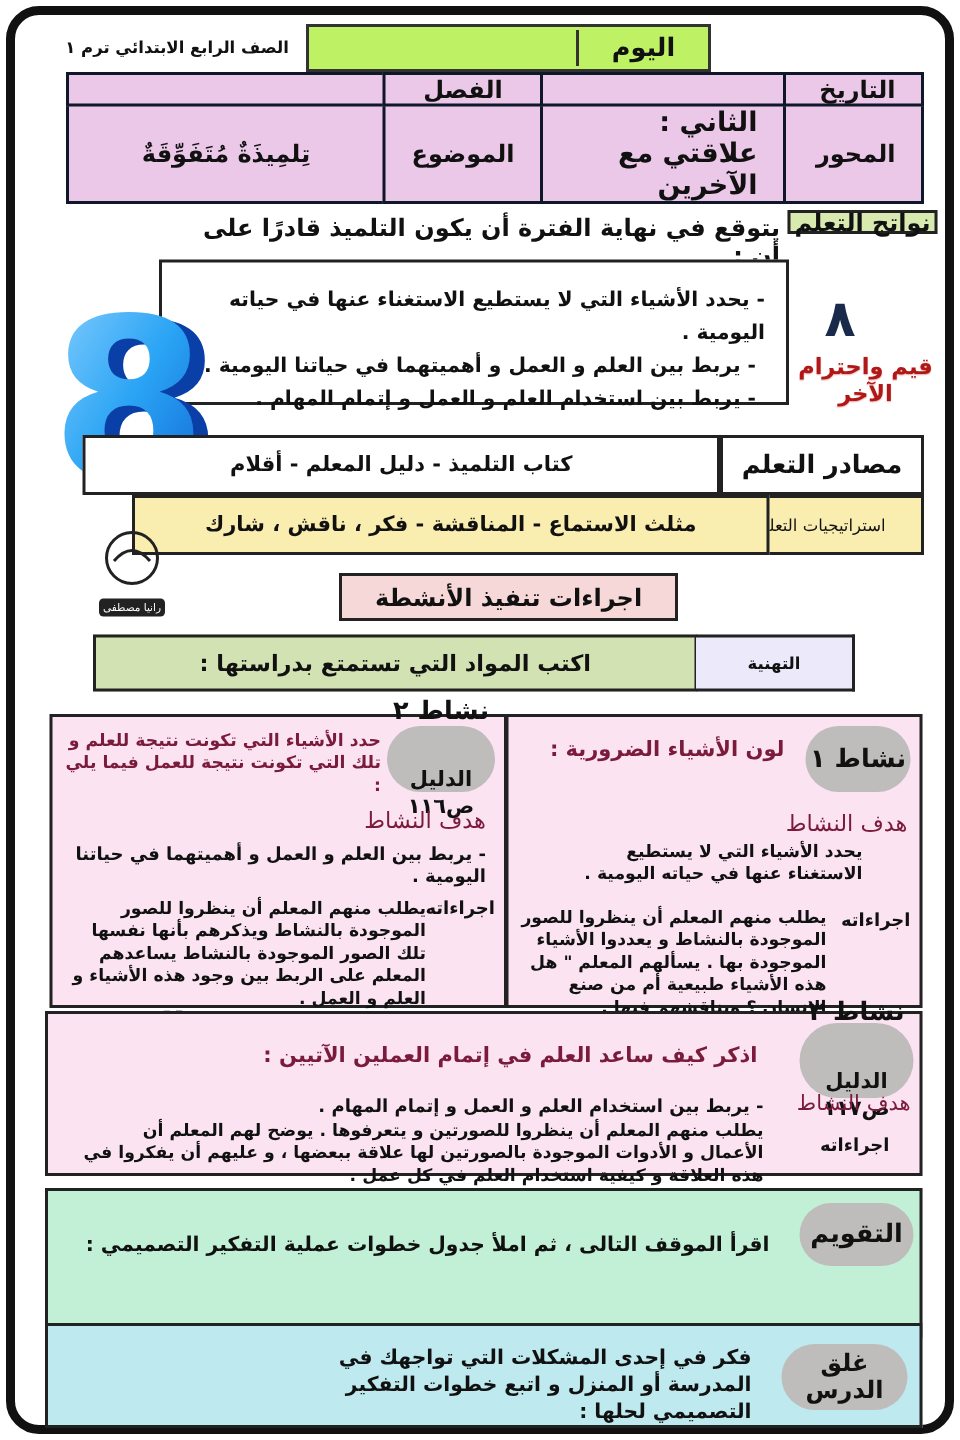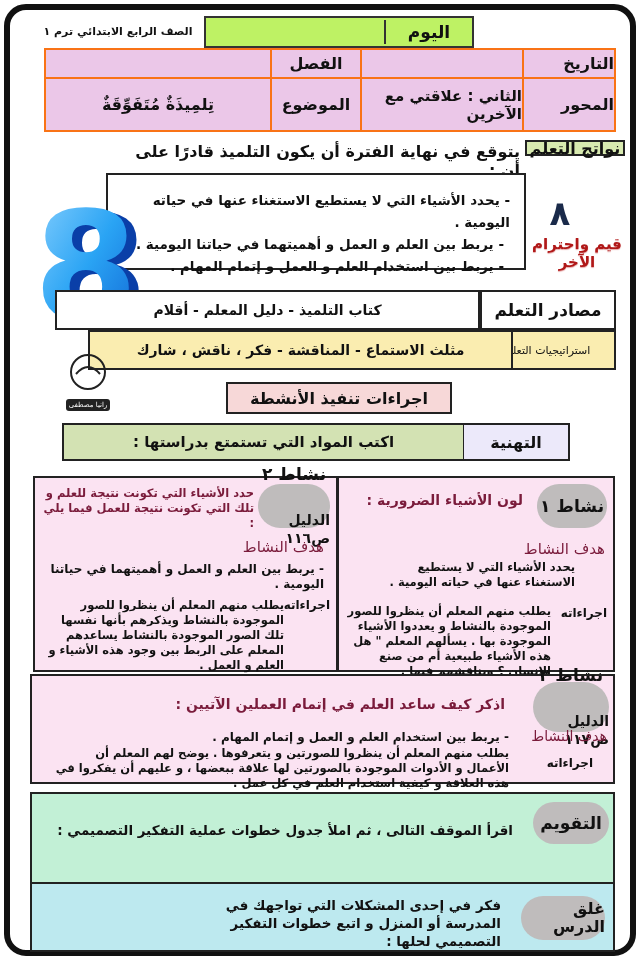--- a/index.html
+++ b/index.html
@@ -14,48 +14,48 @@
   .rtl { direction: rtl; text-align: right; }
   .center { display: flex; align-items: center; justify-content: center; text-align: center; }
 
   
   .grade { left: 22px; top: 8px; width: 172px; height: 26px; font-size: 11px; font-weight: bold; }
   .topbox { left: 194px; top: 6px; width: 270px; height: 32px; background: #bef264; border: 2px solid #333; }
   .topbox .cell-empty { position: absolute; left: 0; top: 0; width: 178px; height: 100%; border-left: none; }
   .topbox .divider { position: absolute; left: 178px; top: 2px; bottom: 2px; width: 2px; background: #333; }
   .topbox .label { position: absolute; left: 180px; top: 0; right: 0; height: 100%; font-size: 17px; font-weight: bold; }
   table.hdr { position: absolute; left: 34px; top: 38px; width: 572px; height: 84px; border-collapse: collapse; background: #ebc7e8; direction: rtl; }
-  table.hdr td { border: 2px solid #f97316; font-size: 16px; font-weight: bold; padding: 0 0; }
+  table.hdr td { border: 2px solid #0f172a; font-size: 16px; font-weight: bold; padding: 0 17px; }
 
   
   .outcomes-tag { left: 515px; top: 130px; width: 100px; height: 16px; background: #d8eab0; font-size: 16px; font-weight: bold; }
   .expect { left: 120px; top: 132px; width: 390px; height: 30px; font-size: 16px; font-weight: bold; }
   .outbox { left: 96px; top: 163px; width: 420px; height: 97px; background: #fff; padding: 14px 14px 0 10px; font-size: 13.5px; font-weight: bold; line-height: 22px; }
   .big8 { left: 16px; top: 185px; width: 120px; height: 140px; }
   .arabic8 { left: 525px; top: 183px; width: 50px; height: 40px; font-size: 34px; color: #1a2a4a; font-weight: bold; }
   .values { left: 508px; top: 230px; width: 118px; height: 26px; font-size: 15px; font-weight: bold; color: #b01818; text-shadow: 0 1px 1px #e6a8a8; }
 
   
   .res-label { left: 470px; top: 280px; width: 136px; height: 40px; background: #fff; font-size: 17px; font-weight: bold; }
   .res-val { left: 45px; top: 280px; width: 425px; height: 40px; background: #fff; font-size: 14px; font-weight: bold; }
   .strat-label { left: 470px; top: 320px; width: 136px; height: 40px; background: #faedb0; font-size: 11px; line-height: 13px; }
   .strat-val { left: 45px; top: 320px; width: 425px; height: 40px; background: #faedb0; font-size: 14px; font-weight: bold; margin-left: 33px; }
   .logo1 { left: 56px; top: 342px; width: 44px; height: 64px; }
   .proc-title { left: 216px; top: 372px; width: 226px; height: 32px; background: #f7d8d8; font-size: 16px; font-weight: bold; }
 
   
-  .warm-label { left: 454px; top: 413px; width: 106px; height: 38px; background: #ece9fa; font-size: 16px; font-weight: bold; border-left: none; }
+  .warm-label { left: 454px; top: 413px; width: 106px; height: 38px; background: #ece9fa; font-size: 11px; font-weight: bold; border-left: none; }
   .warm-val { left: 52px; top: 413px; width: 403px; height: 38px; background: #d3e2b3; font-size: 15px; font-weight: bold; }
 
   
   .act { background: #fbe3f2; }
   .act1 { left: 327px; top: 466px; width: 278px; height: 196px; }
   .act2 { left: 23px; top: 466px; width: 305px; height: 196px; }
   .act3 { left: 20px; top: 664px; width: 585px; height: 110px; }
-  .pill { position: absolute; background: #bfbcbc; border-radius: 30px; font-weight: bold; line-height: 18px; text-align: right; }
+  .pill { position: absolute; background: #bfbcbc; border-radius: 30px; font-weight: bold; line-height: 18px; }
   .pill .t1 { font-size: 17px; }
   .pill .t2 { font-size: 14px; margin-top: 28px; }
   .goal { color: #7a1b3b; font-weight: normal; font-size: 15px; position: absolute; }
   .act-title { color: #7a1b3b; font-weight: bold; position: absolute; }
   .txt { position: absolute; font-weight: bold; font-size: 11.5px; line-height: 15px; }
   .proc-lbl { position: absolute; font-weight: bold; font-size: 12px; }
 
   .logo2 { left: 28px; top: 660px; width: 95px; height: 52px; }
 
   
@@ -77,21 +77,21 @@
   <table class="hdr">
     <tbody>
         <tr>
       <td style="width:92px">التاريخ</td>
       <td style="width:162px"></td>
       <td style="width:90px;text-align:center">الفصل</td>
       <td></td>
     </tr>
     <tr>
       <td>المحور</td>
-      <td style="font-size:15px">الثاني : علاقتي مع الآخرين</td>
+      <td style="font-size:18px">الثاني : علاقتي مع الآخرين</td>
       <td style="text-align:center">الموضوع</td>
       <td style="text-align:center">تِلمِيذَةٌ مُتَفَوِّقَةٌ</td>
     </tr>
   </tbody>
     </table>
 
   <div class="abs b outcomes-tag center">نواتج التعلم</div>
   <div class="abs expect rtl">يتوقع في نهاية الفترة أن يكون التلميذ قادرًا على أن :</div>
   <div class="abs b outbox rtl">
     <div>- يحدد الأشياء التي لا يستطيع الاستغناء عنها في حياته اليومية .</div>

